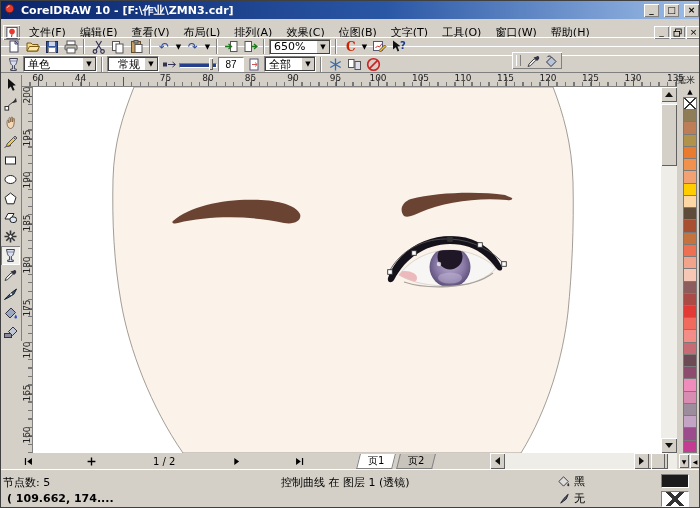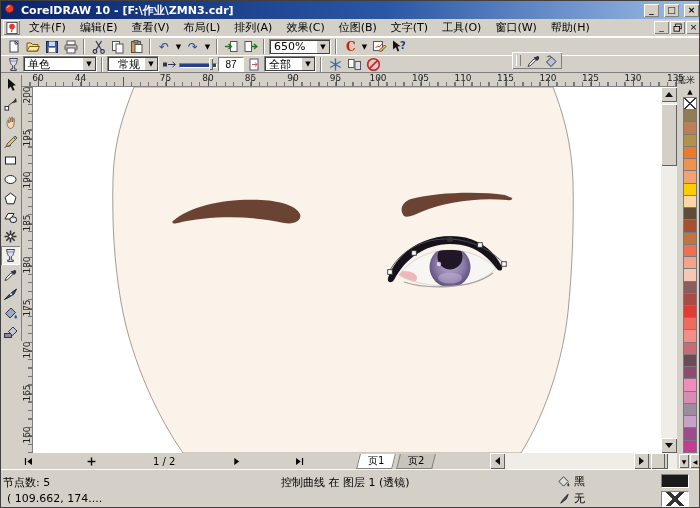--- a/index.html
+++ b/index.html
@@ -6,21 +6,21 @@
   .window{position:relative;width:700px;height:508px;background:#d4d0c8;
     font-family:"DejaVu Sans","Liberation Sans",sans-serif;font-size:11px;color:#000;overflow:hidden;
     border:1px solid #404040;box-sizing:border-box;}
   .abs{position:absolute;}
   
   .titlebar{left:0;top:0;width:700px;height:18px;display:flex;align-items:center;gap:4px;padding:0 2px;box-sizing:border-box;
     background:linear-gradient(90deg,#0a246a 0%,#2a57a5 55%,#9ebee8 100%);color:#fff;font-weight:bold;font-size:11px;}
   .titlebar .ttl{flex:1;white-space:nowrap;overflow:hidden;}
   .winbtn{width:15px;height:13px;background:#d4d0c8;color:#000;display:flex;align-items:center;justify-content:center;
     font-size:9px;line-height:9px;box-shadow:inset 1px 1px 0 #fff,inset -1px -1px 0 #808080;margin-left:1px;}
-  .menubar{left:0;top:18px;width:700px;height:18px;display:flex;align-items:center;border-bottom:1px solid #fff;box-sizing:border-box;}
+  .menubar{left:0;top:18px;width:700px;height:28px;display:flex;align-items:center;border-bottom:1px solid #fff;box-sizing:border-box;}
   .menu-item{padding:2px 7px;white-space:nowrap;}
   .menubar .spacer{flex:1;}
   .docicon{width:17px;height:15px;display:flex;align-items:center;justify-content:center;margin:0 2px;
     box-shadow:inset 1px 1px 0 #fff,inset -1px -1px 0 #808080;background:#d4d0c8;}
   .toolrow{display:flex;align-items:center;gap:1px;padding-left:3px;box-sizing:border-box;}
   .toolbar{left:0;top:36px;width:700px;height:18px;border-top:1px solid #fff;}
   .propbar{left:0;top:54px;width:700px;height:18px;border-top:1px solid #fff;border-bottom:1px solid #808080;}
   .tbbtn{width:18px;height:16px;display:flex;align-items:center;justify-content:center;flex:0 0 auto;}
   .ddarrow{width:9px;height:16px;display:flex;align-items:center;justify-content:center;font-size:7px;flex:0 0 auto;}
   .sep{width:0;height:15px;border-left:1px solid #808080;border-right:1px solid #fff;margin:0 3px;flex:0 0 auto;}
@@ -586,21 +586,21 @@
 
   <div class="abs statusbar">
     <span class="cell" style="left:2px;top:5px;">节点数: 5</span>
     <span class="cell" style="left:280px;top:5px;">控制曲线 在 图层 1  (透镜)</span>
     <span class="cell" style="left:556px;top:4px;">
       <span class="sticon" id="st-fill-icon"><svg width="14" height="14" viewBox="0 0 15 15">
             <path d="M2,8 L7,3 L12,8 L7,13 Z" fill="#ddd" stroke="#333"></path>
             <path d="M12,9.5 c0.8,1.2 1.2,1.9 1.2,2.5 a1.1,1.1 0 0 1 -2.2,0 c0,-0.6 0.4,-1.3 1,-2.5" fill="#333"></path>
           </svg></span><span>黑</span>
     </span>
-    <span class="cell" style="left:6px;top:22px;">( 109.662, 174....</span>
+    <span class="cell" style="left:6px;top:22px;font-weight:bold;">( 109.662, 174....</span>
     <span class="cell" style="left:556px;top:21px;">
       <span class="sticon" id="st-outline-icon"><svg width="14" height="14" viewBox="0 0 15 15">
             <path d="M4,13 C6,9.5 8.5,6.5 12,3.5 L10,8.5 C7.8,10.3 6,11.8 4,13 Z" fill="#556" stroke="#223"></path>
           </svg></span><span>无</span>
     </span>
     <span class="stswatch" id="st-fill-swatch" style="top: 4px; height: 14px; background: rgb(27, 27, 27);"></span>
     <span class="stswatch xmark" style="top:21px;height:16px;"></span>
   </div>
 
 </div>

